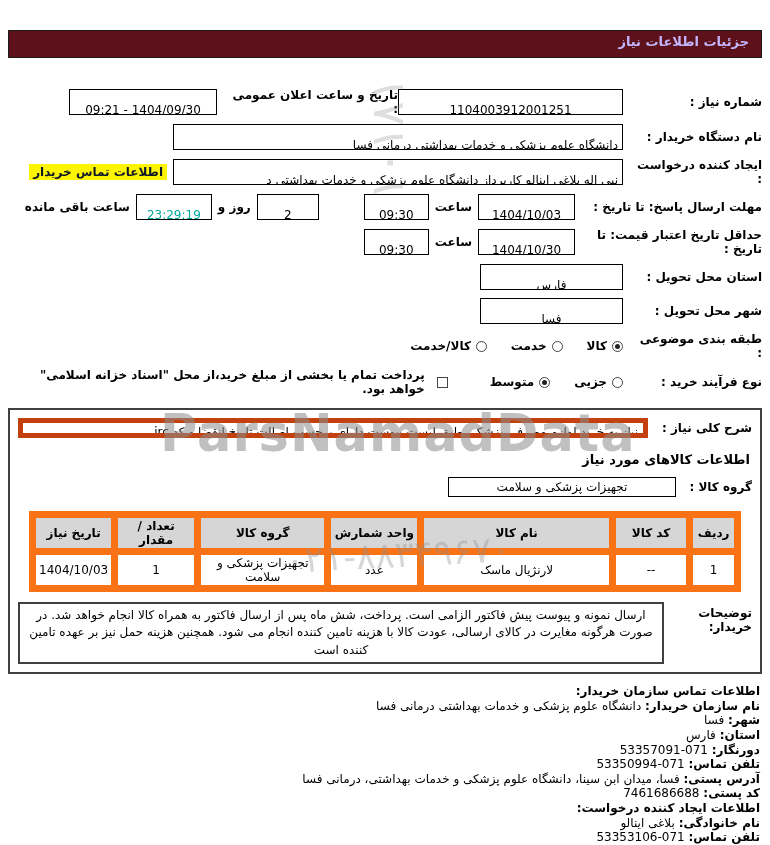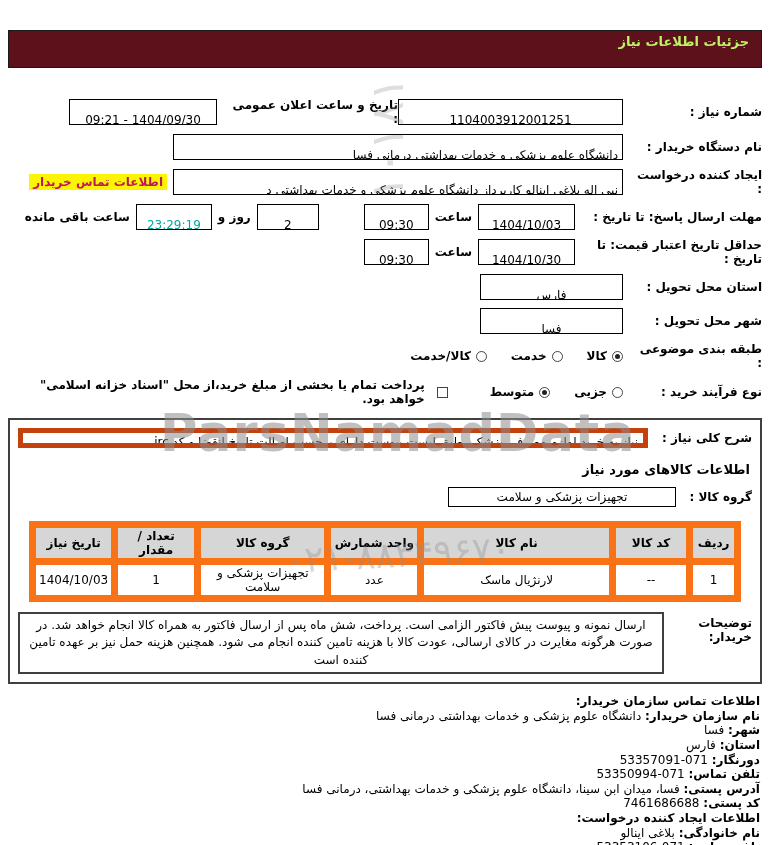--- a/index.html
+++ b/index.html
@@ -14,23 +14,23 @@
   }
   .content { position: relative; z-index: 1; }
 
   
   .wm { position: absolute; z-index: 2; pointer-events: none; color: #8d8d8d; }
   .wm-brand { top: 404px; left: 160px; font-size: 51px; font-weight: bold; opacity: .55; letter-spacing: 1px; direction: ltr; }
   .wm-phone { top: 534px; left: 285px; font-size: 36px; opacity: .35; transform: rotate(-3deg); direction: ltr; }
   .wm-code  { top: 200px; left: 360px; font-size: 46px; opacity: .28; transform: rotate(-90deg); transform-origin: left top; direction: ltr; }
 
   .titlebar {
-    margin: 30px 8px 0; height: 38px; line-height: 21px;
+    margin: 30px 8px 0; height: 28px; line-height: 21px;
     background: #5d121b; border: 1px solid #1a1a1a;
-    color: #bef264; font-weight: bold; font-size: 13px; padding: 0 12px;
+    color: #c4b5fd; font-weight: bold; font-size: 13px; padding: 0 12px;
   }
 
   .form { margin: 30px 8px 0; }
   .frow { display: flex; align-items: center; margin-bottom: 8px; min-height: 19px; }
   .lab  { flex: none; width: 139px; text-align: right; font-weight: bold; padding-left: 8px; }
   .lab-wide { flex: none; width: 187px; text-align: right; font-weight: bold; padding-left: 8px; }
   .lab2 { flex: none; width: 175px; text-align: right; font-weight: bold; padding-left: 8px; }
   .inline-lab { font-weight: bold; margin: 0 6px; flex: none; }
   .vbox {
     background: #fff; border: 1px solid #000; height: 19px; line-height: 17px;
@@ -38,21 +38,21 @@
   }
   .center { text-align: center; }
   .ltr { direction: ltr; unicode-bidi: embed; }
   .w225 { width: 225px; } .w148 { width: 148px; } .w450 { width: 450px; }
   .w97 { width: 97px; } .w65 { width: 65px; } .w62 { width: 62px; }
   .w76 { width: 76px; } .w143 { width: 143px; }
   .gap45 { margin-right: 45px; }
   .alignright { text-align: right; }
   .teal { color: #00a79b; }
   .contact-link {
-    background: #fcf402; color: #be185d; font-weight: bold;
+    background: #fcf402; color: #0f172a; font-weight: bold;
     padding: 1px 4px; margin-right: 6px; cursor: pointer; flex: none;
   }
   .opt { display: flex; align-items: center; margin-left: 24px; font-weight: bold; flex: none; }
   .radio { width: 11px; height: 11px; border: 1px solid #444; border-radius: 50%; background: #fff; margin-left: 5px; position: relative; flex: none; }
   .radio.on::after { content: ""; position: absolute; top: 2px; left: 2px; right: 2px; bottom: 2px; background: #222; border-radius: 50%; }
   .checkbox { width: 11px; height: 11px; border: 1px solid #444; background: #fff; margin-left: 6px; flex: none; }
   .treasury { font-weight: bold; }
 
   .section { margin: 12px 8px 0; border: 2px solid #404040; padding: 8px; }
   .desc-row { display: flex; align-items: center; }

